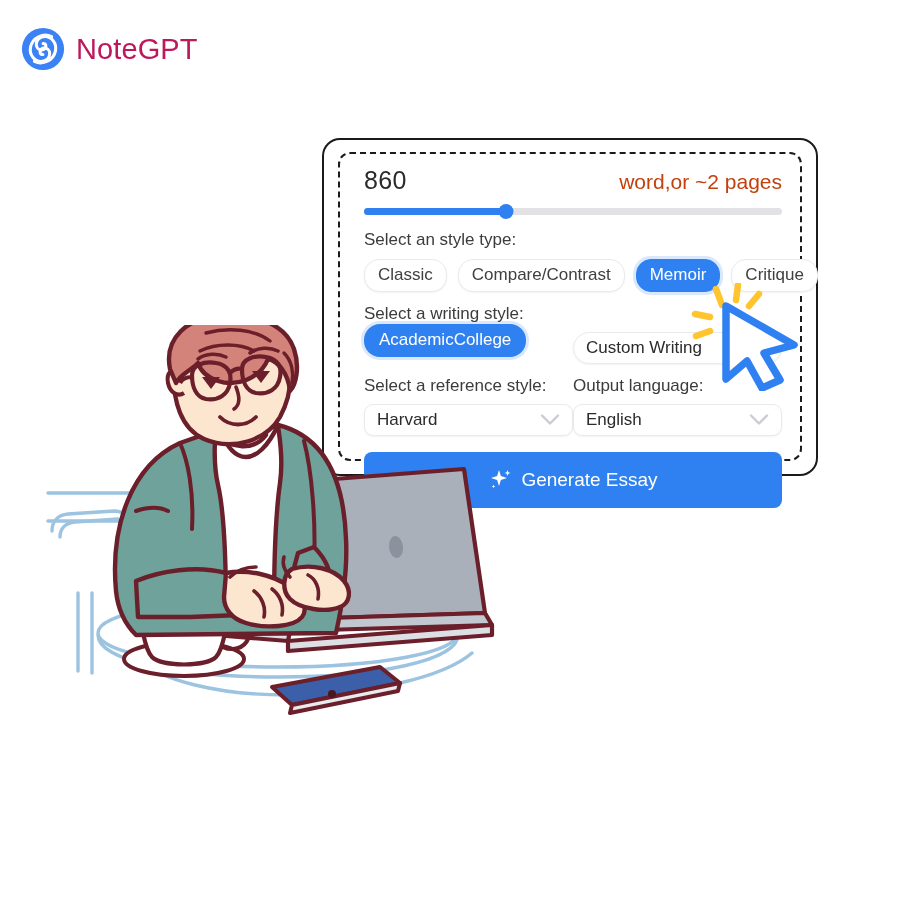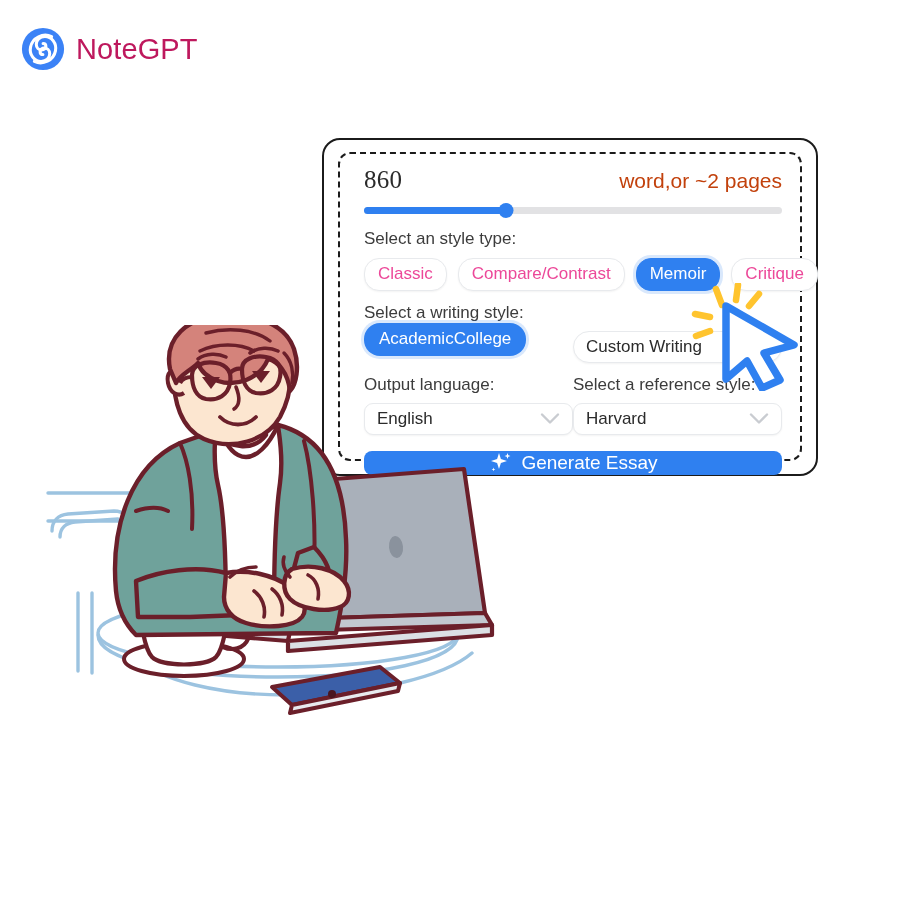--- a/index.html
+++ b/index.html
@@ -22,40 +22,40 @@
     border: 2.5px solid #1b1b1b; border-radius: 18px; background: #fff;
   }
   .panel-dashed {
     position: absolute; left: 14px; top: 12px; right: 14px; bottom: 13px;
     border: 2.5px dashed #1b1b1b; border-radius: 12px;
   }
   .panel-inner { position: absolute; left: 40px; top: 26px; right: 34px; bottom: 20px; }
 
   
   .count-row { display: flex; align-items: baseline; justify-content: space-between; }
-  .count-value { font-size: 25px; color: #2b2b2b; letter-spacing: .3px; font-family: Liberation Serif, serif; }
+  .count-value { font-size: 25px; color: #2b2b2b; letter-spacing: .3px; }
   .count-note { font-size: 21px; color: #c2410c; }
 
   
   .slider { position: relative; margin-top: 9px; height: 14px; }
   .slider-track { position: absolute; left: 0; right: 0; top: 4px; height: 7px; border-radius: 4px; background: #e2e2e4; }
   .slider-fill { position: absolute; left: 0; top: 4px; height: 7px; border-radius: 4px; background: #2F80F0; width: 34%; }
   .slider-thumb {
     position: absolute; left: 34%; top: 0px; width: 15px; height: 15px; border-radius: 50%;
     background: #2F80F0; transform: translateX(-50%);
   }
 
   
   .field-label { font-size: 17px; color: #3c3c3c; margin-top: 12px; }
 
   
   .chip-row { display: flex; align-items: center; gap: 11px; margin-top: 9px; }
   .chip {
     border: 1.4px solid #e8eaed; border-radius: 15px; background: #fff;
-    font-size: 17px; color: #ec4899; padding: 5px 13px 6px; white-space: nowrap;
+    font-size: 17px; color: #404040; padding: 5px 13px 6px; white-space: nowrap;
     box-shadow: 0 1px 2px rgba(0,0,0,.05);
   }
   .chip.is-selected {
     background: #2F80F0; color: #fff; border-color: #2F80F0;
     box-shadow: 0 0 0 3px rgba(47,128,240,.18);
   }
 
   
   .grid2 { display: grid; grid-template-columns: 1fr 1fr; }
   .pill-blue {
@@ -71,21 +71,21 @@
     font-size: 17px; color: #2b2b2b;
     box-shadow: 0 1px 2px rgba(0,0,0,.05);
   }
   .select-box.no-caret { border-radius: 16px; }
   .caret { position: absolute; right: 12px; top: 50%; transform: translateY(-50%); }
 
   .sub-label { font-size: 17px; color: #3c3c3c; margin-top: 12px; }
 
   
   .generate {
-    margin-top: 16px; height: 24px; border-radius: 8px; background: #2F80F0;
+    margin-top: 16px; height: 56px; border-radius: 8px; background: #2F80F0;
     display: flex; align-items: center; justify-content: center; gap: 7px;
     color: #fff; font-size: 19px;
   }
   .sparkle-icon { width: 26px; height: 26px; display: block; }
 
   
   .cursor { position: absolute; left: 690px; top: 283px; width: 112px; height: 108px; }
 
   
   .illus { position: absolute; left: 40px; top: 325px; width: 470px; height: 410px; }
@@ -137,37 +137,37 @@
         <div>
           <div class="field-label" style="visibility:hidden">&nbsp;</div>
           <div class="select-box no-caret">
             <span>Custom Writing</span>
           </div>
         </div>
       </div>
 
       <div class="grid2">
         <div>
+          <div class="sub-label">Select a reference style:</div>
+          <div class="select-box">
+            <span>Harvard</span>
+            <svg class="caret" width="20" height="13" viewBox="0 0 20 13">
+              <path d="M2 2 L10 10 L18 2" fill="none" stroke="#c9ccd1" stroke-width="2.4" stroke-linecap="round" stroke-linejoin="round"></path>
+            </svg>
+          </div>
+        </div>
+        <div>
           <div class="sub-label">Output language:</div>
           <div class="select-box">
             <span>English</span>
             <svg class="caret" width="20" height="13" viewBox="0 0 20 13">
               <path d="M2 2 L10 10 L18 2" fill="none" stroke="#c9ccd1" stroke-width="2.4" stroke-linecap="round" stroke-linejoin="round"></path>
             </svg>
           </div>
         </div>
-        <div>
-          <div class="sub-label">Select a reference style:</div>
-          <div class="select-box">
-            <span>Harvard</span>
-            <svg class="caret" width="20" height="13" viewBox="0 0 20 13">
-              <path d="M2 2 L10 10 L18 2" fill="none" stroke="#c9ccd1" stroke-width="2.4" stroke-linecap="round" stroke-linejoin="round"></path>
-            </svg>
-          </div>
-        </div>
       </div>
 
       <div class="generate">
         <svg class="sparkle-icon" viewBox="0 0 26 26">
           <path d="M11 3 L12.9 9.1 L19 11 L12.9 12.9 L11 19 L9.1 12.9 L3 11 L9.1 9.1 Z" fill="#ffffff"></path>
           <path d="M19.5 3 L20.3 5.2 L22.5 6 L20.3 6.8 L19.5 9 L18.7 6.8 L16.5 6 L18.7 5.2 Z" fill="#ffffff"></path>
           <path d="M5.5 17.5 L6 18.9 L7.4 19.4 L6 19.9 L5.5 21.3 L5 19.9 L3.6 19.4 L5 18.9 Z" fill="#ffffff"></path>
         </svg>
         <span>Generate Essay</span>
       </div>

